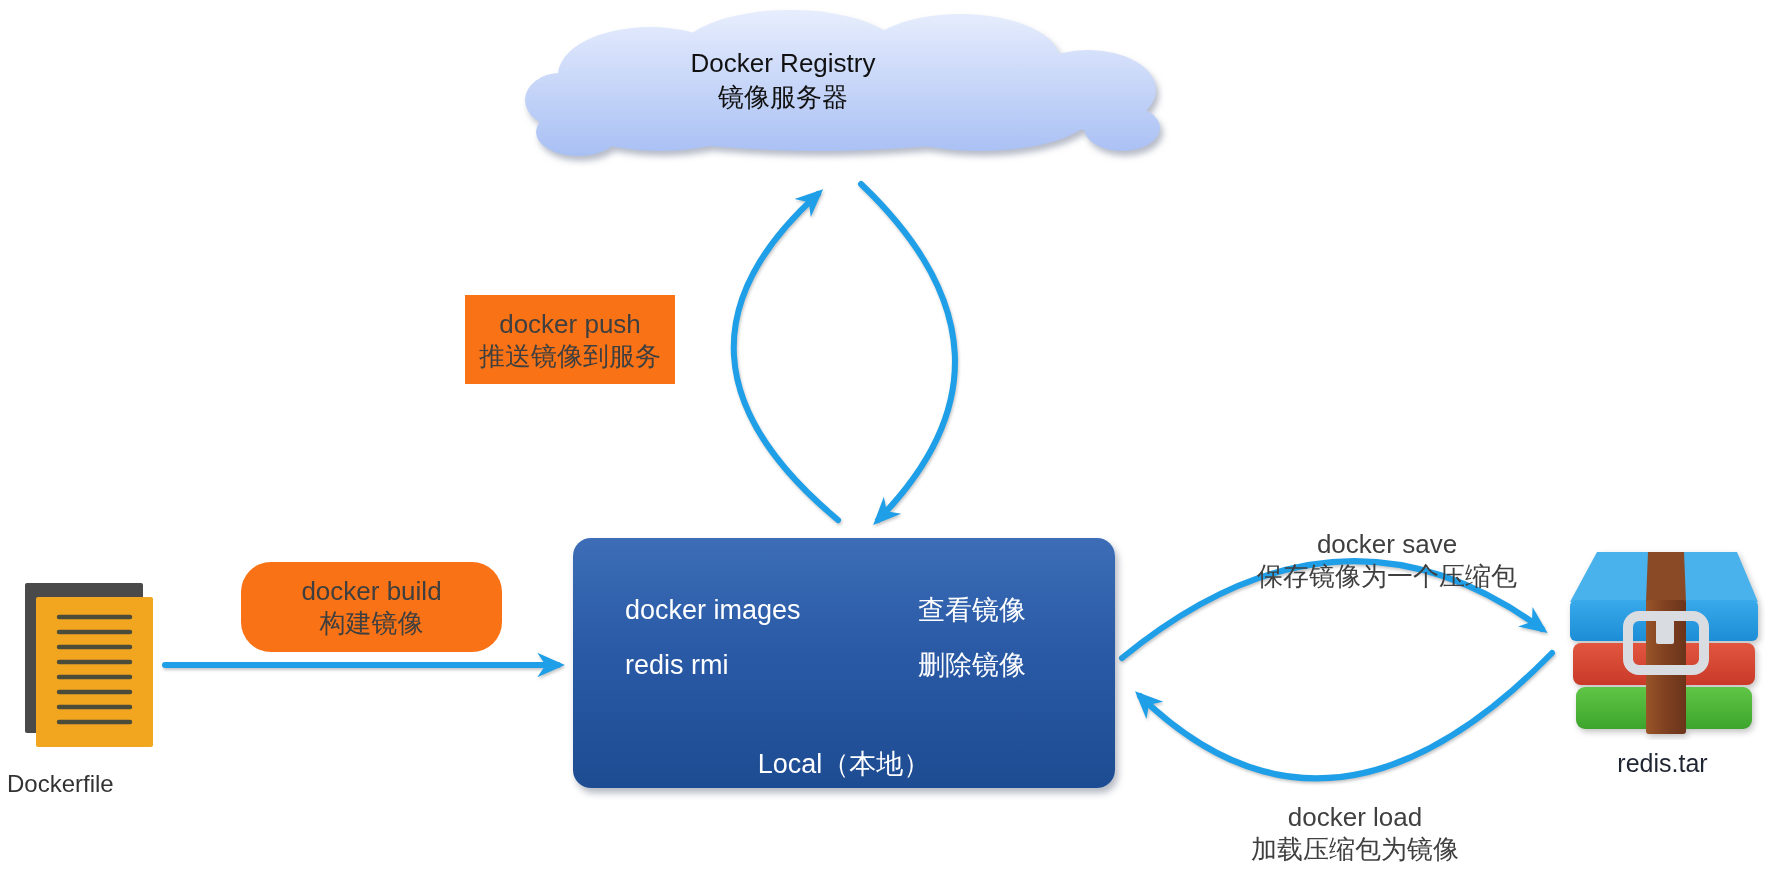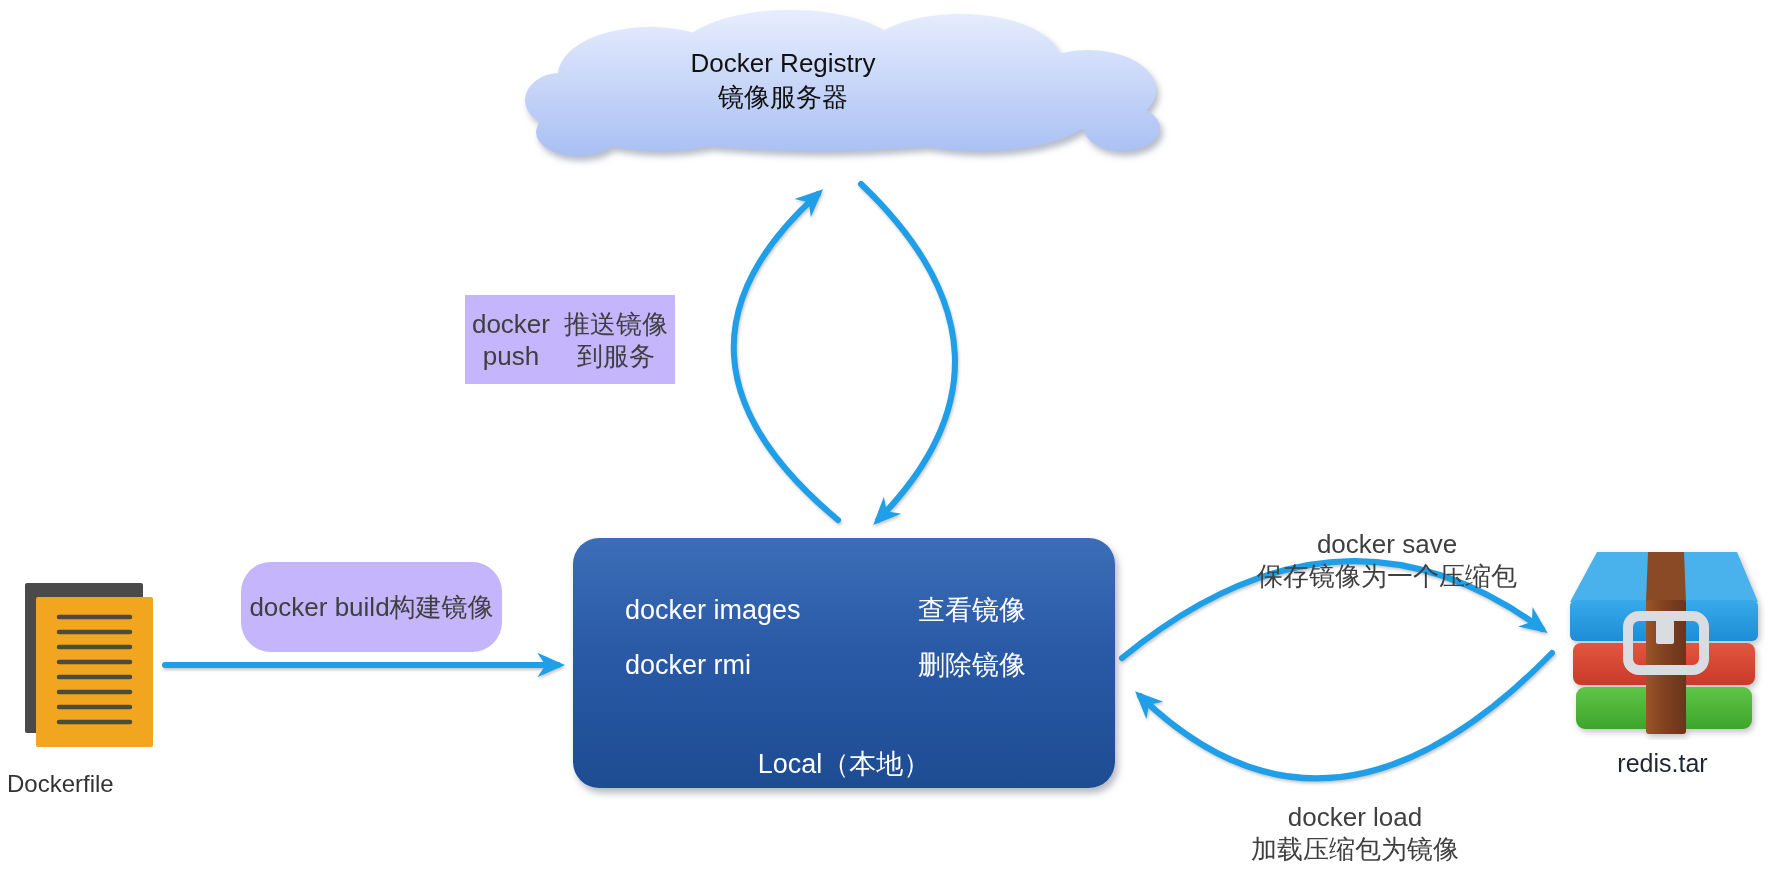--- a/index.html
+++ b/index.html
@@ -11,31 +11,31 @@
   svg{display:block;}
   
   .cloud-text{
     left:633px;top:46px;width:300px;text-align:center;
     color:#111;font-weight:400;font-size:26px;line-height:34px;
   }
   .action-label{
     text-align:center;font-size:26px;line-height:32px;color:#3f3f3f;
   }
   .pink{
-    background:#c4b5fd;display:flex;flex-direction:row;
+    background:#f97316;display:flex;flex-direction:column;
     align-items:center;justify-content:center;
   }
   .label-push{left:465px;top:295px;width:210px;height:89px;}
   .label-build{left:241px;top:562px;width:261px;height:90px;border-radius:30px;}
   .label-pull{left:935px;top:332px;width:320px;}
   .label-save{left:1222px;top:484px;width:330px;margin-top:44px;}
   .label-load{left:1195px;top:801px;width:320px;}
   
   .local-box{
-    left:573px;top:538px;width:542px;height:250px;border-radius:26px;
+    left:573px;top:538px;width:542px;height:250px;border-radius:18px;
     background:linear-gradient(180deg,#3C6DB6 0%,#2A5AA6 45%,#1D4C92 100%);
     box-shadow:3px 5px 7px rgba(90,100,120,0.45);
     color:#ffffff;
   }
   .cmd{position:absolute;left:52px;font-size:27px;line-height:30px;white-space:nowrap;}
   .desc{position:absolute;left:345px;font-size:27px;line-height:30px;white-space:nowrap;}
   .row1{top:57px;} .row2{top:112px;}
   .local-title{
     position:absolute;left:0;right:0;top:208px;text-align:center;
     font-size:27px;color:#ffffff;white-space:nowrap;
@@ -107,21 +107,21 @@
     <div>docker load</div>
     <div>加载压缩包为镜像</div>
   </div>
 
   <div class="abs local-box">
     <div>
       <span class="cmd row1">docker images</span>
       <span class="desc row1">查看镜像</span>
     </div>
     <div>
-      <span class="cmd row2">docker rmi</span>
+      <span class="cmd row2">redis rmi</span>
       <span class="desc row2">删除镜像</span>
     </div>
     <div class="local-title">Local（本地）</div>
   </div>
 
   <svg class="abs" style="left:22px;top:580px" width="140" height="172" viewBox="0 0 140 172">
     <rect x="3" y="3" width="118" height="150" rx="2" fill="#4A4A4A"></rect>
     <rect x="14" y="17" width="117" height="150" rx="2" fill="#F2A51F"></rect>
     <g stroke="#4C4C3A" stroke-width="4.5" stroke-linecap="round">
       <line x1="37" y1="37" x2="108" y2="37"></line>

